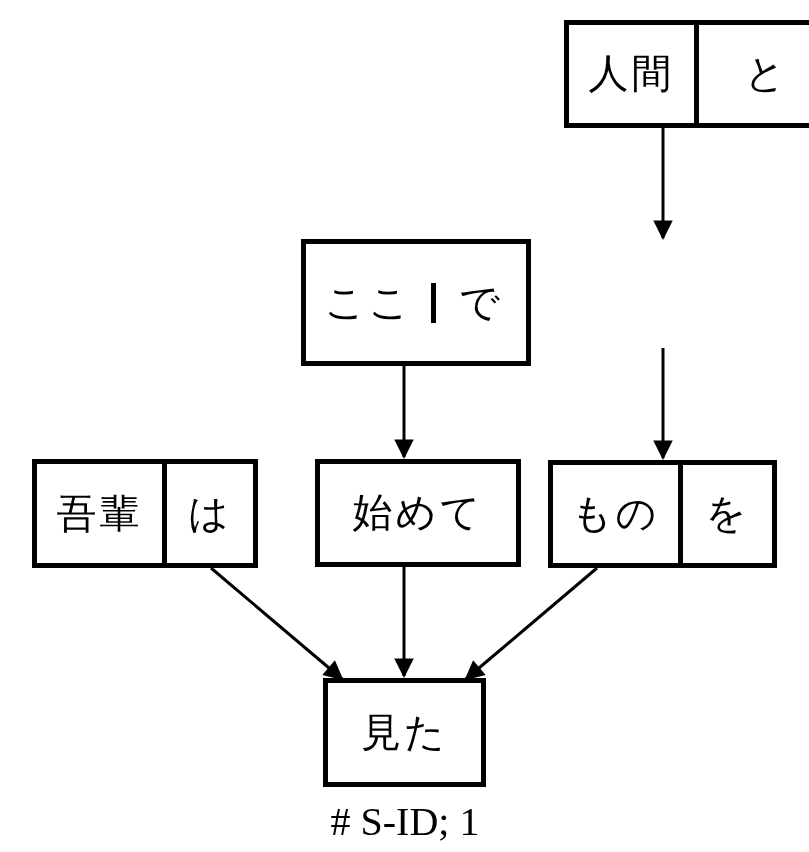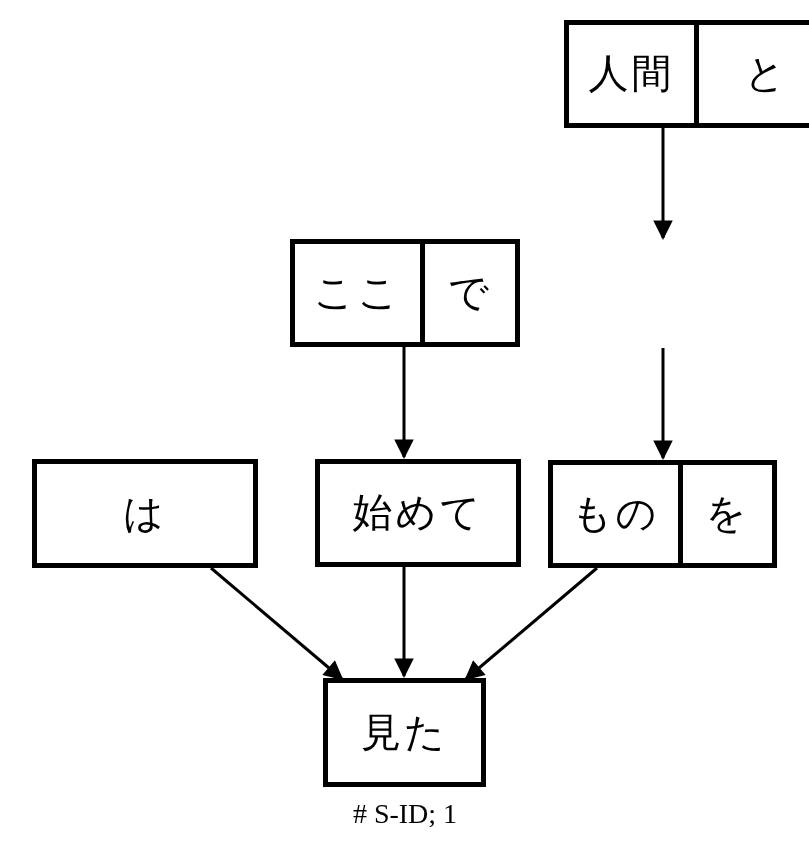--- a/index.html
+++ b/index.html
@@ -34,33 +34,33 @@
     letter-spacing: 3px;
     color: #000000;
     line-height: 1;
     white-space: nowrap;
   }
   .cell.main { width: 130px; border-right: 5px solid #000000; }
   .cell.rest { flex: 1; }
   .node.single .cell { flex: 1; border-right: none; }
 
   #node-ningen-to  { left: 548px; top:  20px; width: 275px; height: 108px; margin-left: 16px; }
-  #node-koko-de    { left: 290px; top: 239px; width: 230px; height: 108px; }
+  #node-koko-de    { left: 301px; top: 239px; width: 230px; height: 127px; align-items: center; }
   #node-iu         { left: 582px; top: 241px; width: 161px; height: 107px; }
   #node-wagahai-wa { left:  32px; top: 459px; width: 226px; height: 109px; }
   #node-hajimete   { left: 315px; top: 459px; width: 206px; height: 108px; }
   #node-mono-wo    { left: 548px; top: 460px; width: 229px; height: 108px; }
   #node-mita       { left: 323px; top: 678px; width: 163px; height: 109px; }
 
   .caption {
     position: absolute;
     left: 275px; top: 796px;
     width: 260px;
     text-align: center;
-    font-size: 28px;
+    font-size: 40px;
     color: #000000;
     line-height: 1.3;
   }
 </style>
 </head>
 <body>
 
 <div class="stage">
 
   <svg class="edges" viewBox="0 0 809 852">
@@ -82,20 +82,21 @@
     <span class="cell rest">と</span>
   </div>
 
   <div class="node" id="node-koko-de">
     <span class="cell main">ここ</span>
     <span class="cell rest">で</span>
   </div>
 
 
   <div class="node" id="node-wagahai-wa">
+    <span class="cell main">吾輩</span>
     <span class="cell rest">は</span>
   </div>
 
   <div class="node single" id="node-hajimete">
     <span class="cell">始めて</span>
   </div>
 
   <div class="node" id="node-mono-wo">
     <span class="cell main">もの</span>
     <span class="cell rest">を</span>

